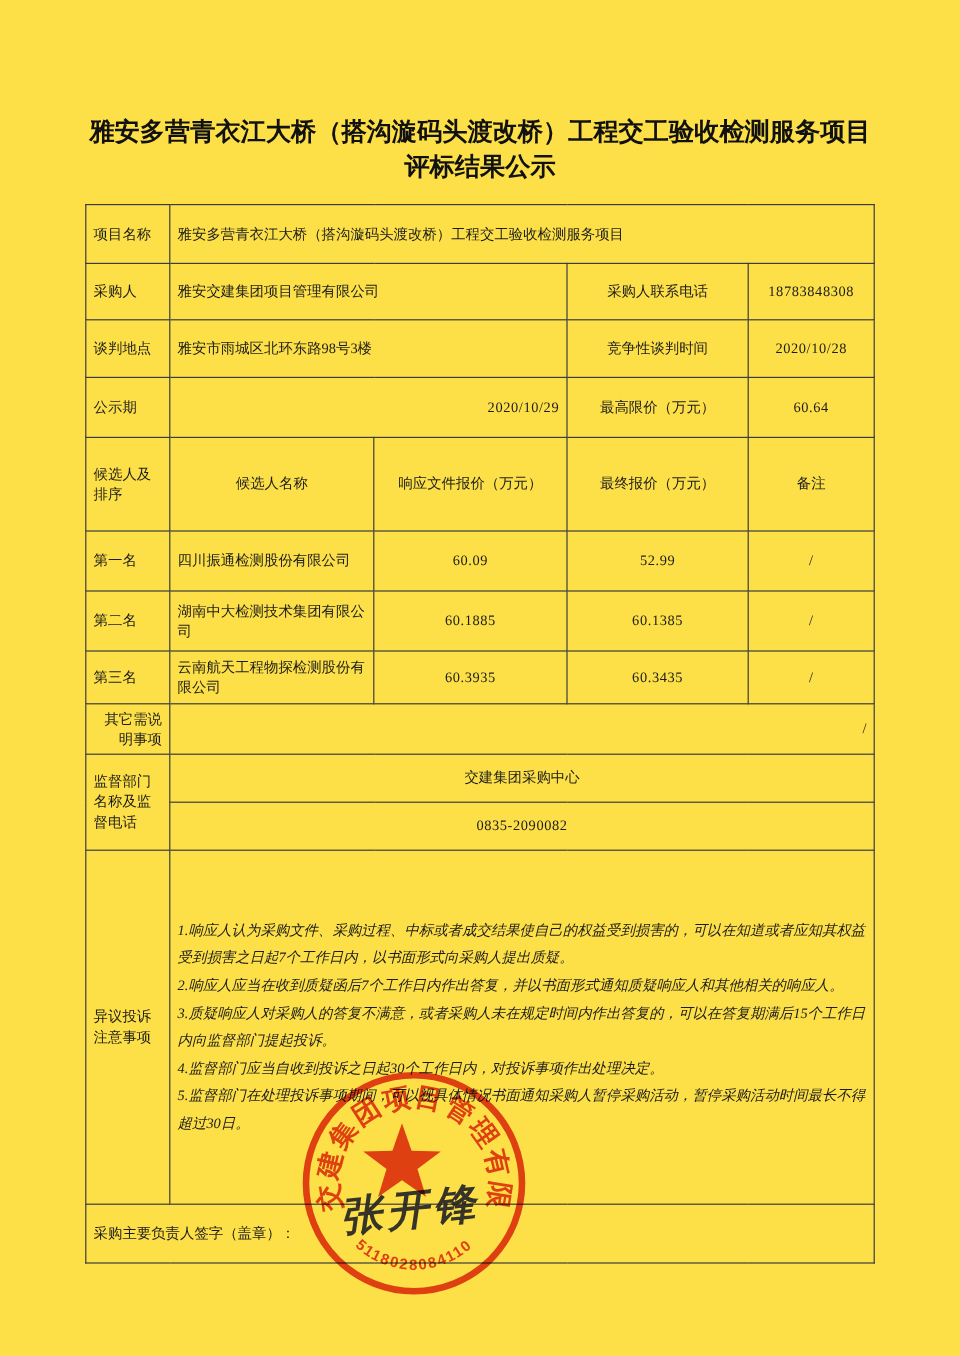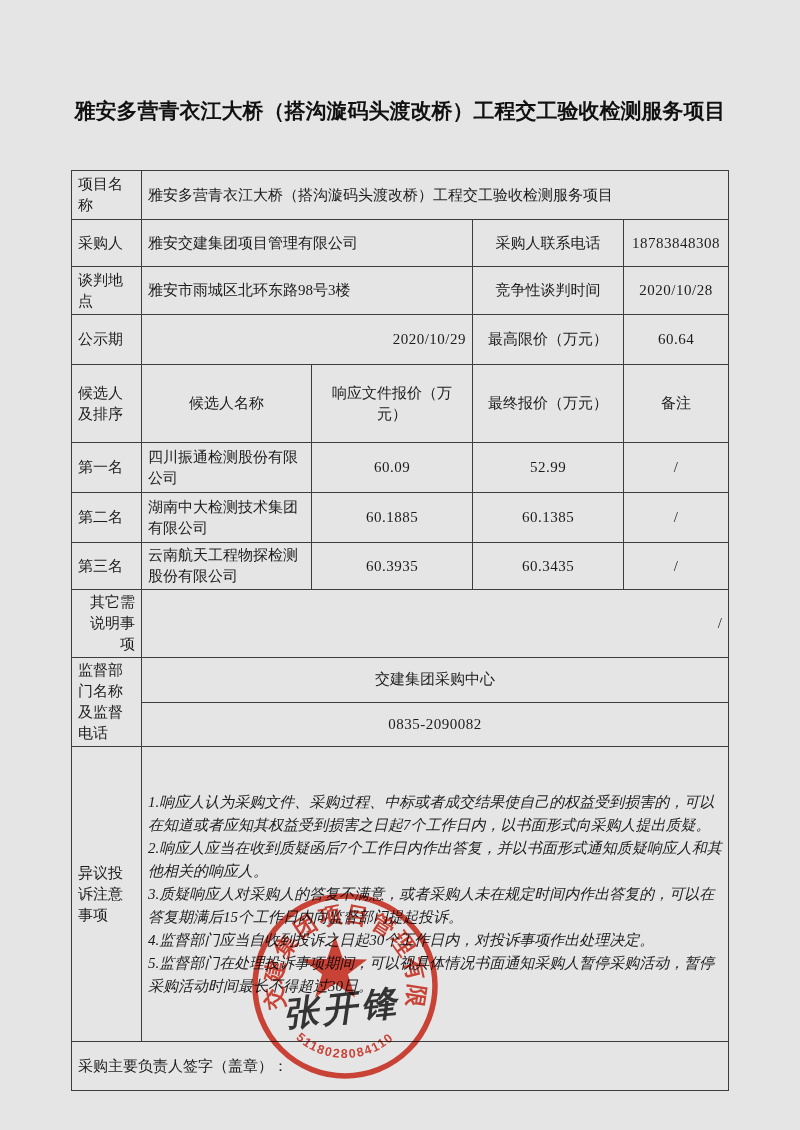--- a/index.html
+++ b/index.html
@@ -4,38 +4,38 @@
 <style>
   html,body { margin:0; padding:0; }
   body {
     width:800px; height:1130px;
     background:#ffffff;
     font-family:"Liberation Serif","DejaVu Serif",serif;
     color:#1c1c1c;
     position:relative;
     overflow:hidden;
   }
-  .page { position:absolute; inset:0; background:#e5e5e5; }
+  .page { position:absolute; inset:0; background:#fde047; }
 
   .doc-title {
     position:absolute; top:96px; left:40px; right:40px;
     text-align:center;
     font-family:"Liberation Sans","DejaVu Sans",sans-serif;
     font-weight:bold;
     font-size:21px;
     line-height:29px;
     color:#111;
   }
 
   table.doc-table {
     position:absolute; left:71px; top:170px;
     width:657px;
     border-collapse:collapse;
     table-layout:fixed;
-    font-size:15px;
+    font-size:12px;
     color:#1c1c1c;
   }
   table.doc-table td {
     border:1.6px solid #3c3c3c;
     padding:2px 6px;
     vertical-align:middle;
     word-break:break-all;
     line-height:1.4;
   }
   td.lab { padding:2px 4px; text-align:left; }
@@ -82,20 +82,21 @@
     font-family:"Liberation Serif","DejaVu Serif",serif;
   }
 </style>
 </head>
 <body>
 
 <div class="page">
 
   <div class="doc-title">
     <div>雅安多营青衣江大桥（搭沟漩码头渡改桥）工程交工验收检测服务项目</div>
+    <div>评标结果公示</div>
   </div>
 
   <table class="doc-table">
     <colgroup>
       <col style="width:70px">
         <col style="width:170px">
         <col style="width:161px">
         <col style="width:151px">
         <col style="width:105px">
     </colgroup>

